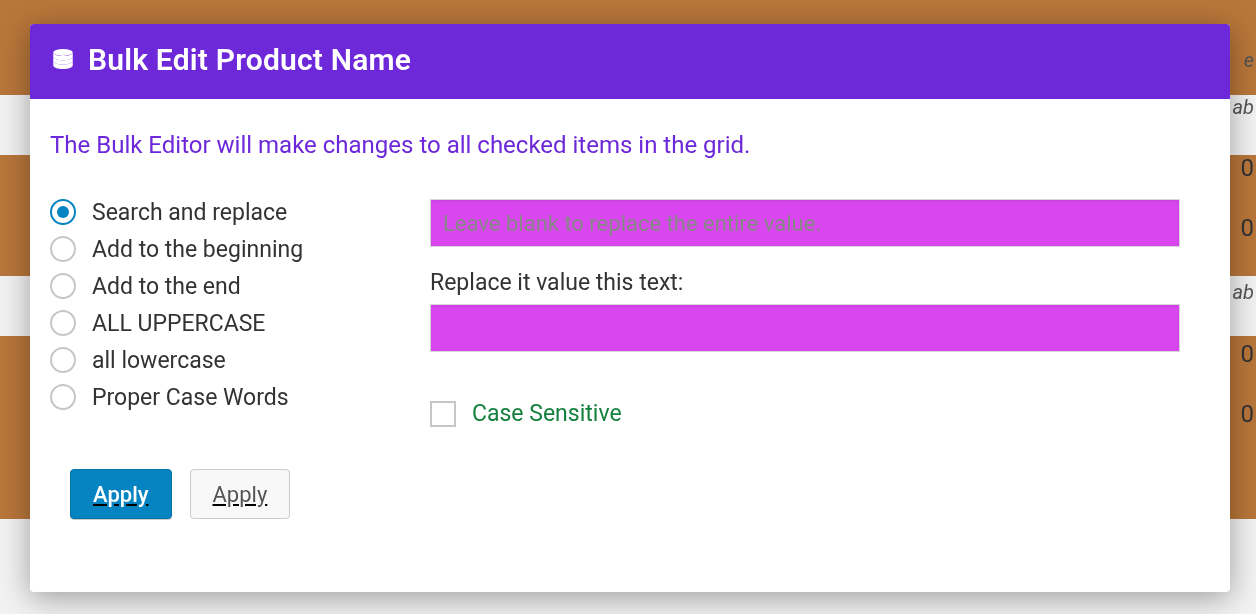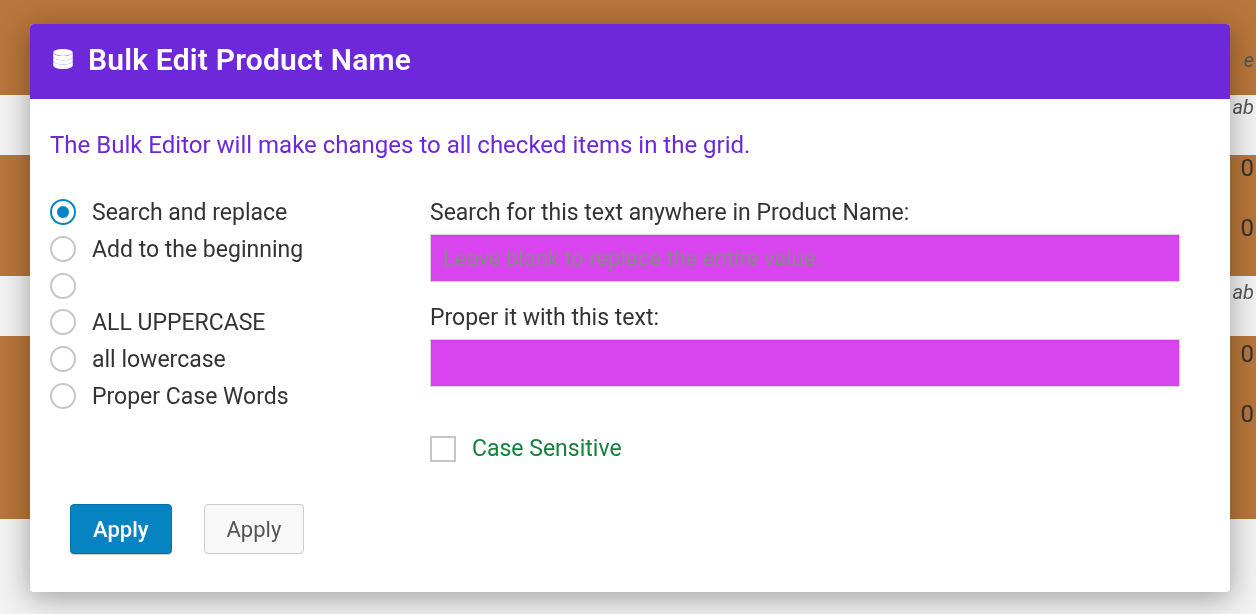--- a/index.html
+++ b/index.html
@@ -155,23 +155,24 @@
       background: #fff;
       cursor: pointer;
     }
     .checkbox-label {
       font-size: 23px;
       color: #15803d;
       cursor: pointer;
     }
     .buttons {
       display: flex;
-      gap: 32px;
+      gap: 18px;
       margin-top: 42px;
       padding-left: 20px;
+      text-decoration: underline;
     }
     .btn {
       height: 50px;
       padding: 0 22px;
       font-size: 22px;
       border-radius: 4px;
       cursor: pointer;
       font-family: inherit;
       display: inline-flex;
       align-items: center;
@@ -225,42 +226,42 @@
         <div class="radio-row">
           <span class="radio selected"></span>
           <span class="radio-label">Search and replace</span>
         </div>
         <div class="radio-row">
           <span class="radio"></span>
           <span class="radio-label">Add to the beginning</span>
         </div>
         <div class="radio-row">
           <span class="radio"></span>
+          <span class="radio-label">Add to the end</span>
         </div>
         <div class="radio-row">
           <span class="radio"></span>
           <span class="radio-label">ALL UPPERCASE</span>
         </div>
         <div class="radio-row">
           <span class="radio"></span>
           <span class="radio-label">all lowercase</span>
         </div>
         <div class="radio-row">
           <span class="radio"></span>
           <span class="radio-label">Proper Case Words</span>
         </div>
       </div>
 
       <div class="right-col">
         <div class="field-group">
-          <div class="field-label">Search for this text anywhere in Product Name:</div>
           <input type="text" class="text-input" placeholder="Leave blank to replace the entire value." style="">
         </div>
         <div class="field-group">
-          <div class="field-label">Proper it with this text:</div>
+          <div class="field-label">Replace it value this text:</div>
           <input type="text" class="text-input" style="">
         </div>
         <div class="checkbox-row">
           <span class="checkbox"></span>
           <span class="checkbox-label">Case Sensitive</span>
         </div>
       </div>
     </div>
 
     <div class="buttons">

